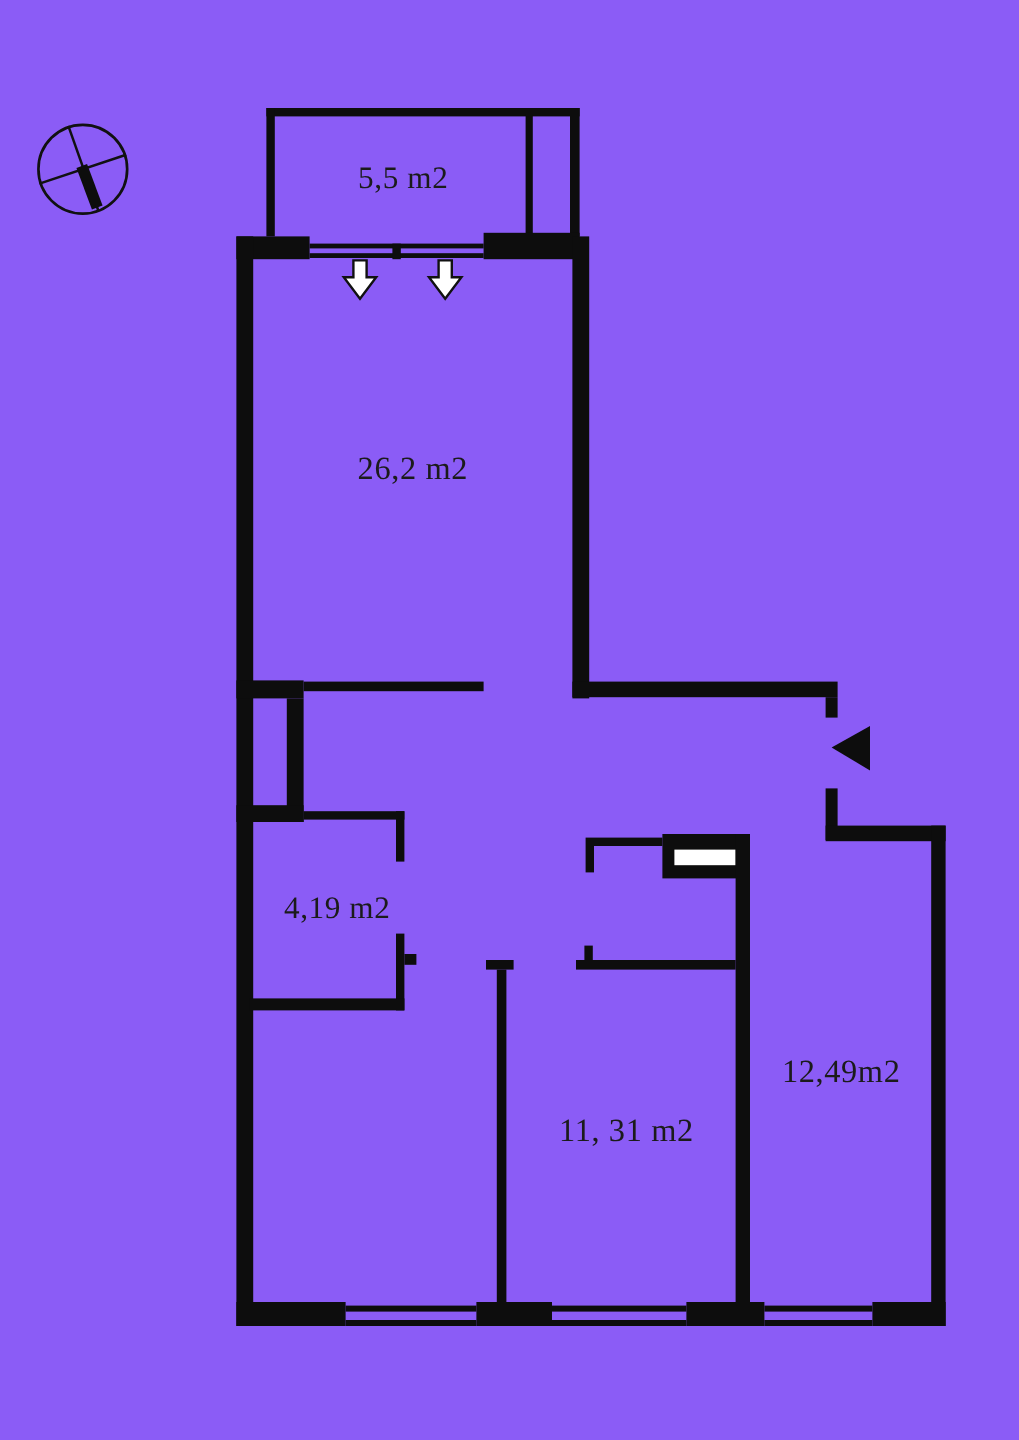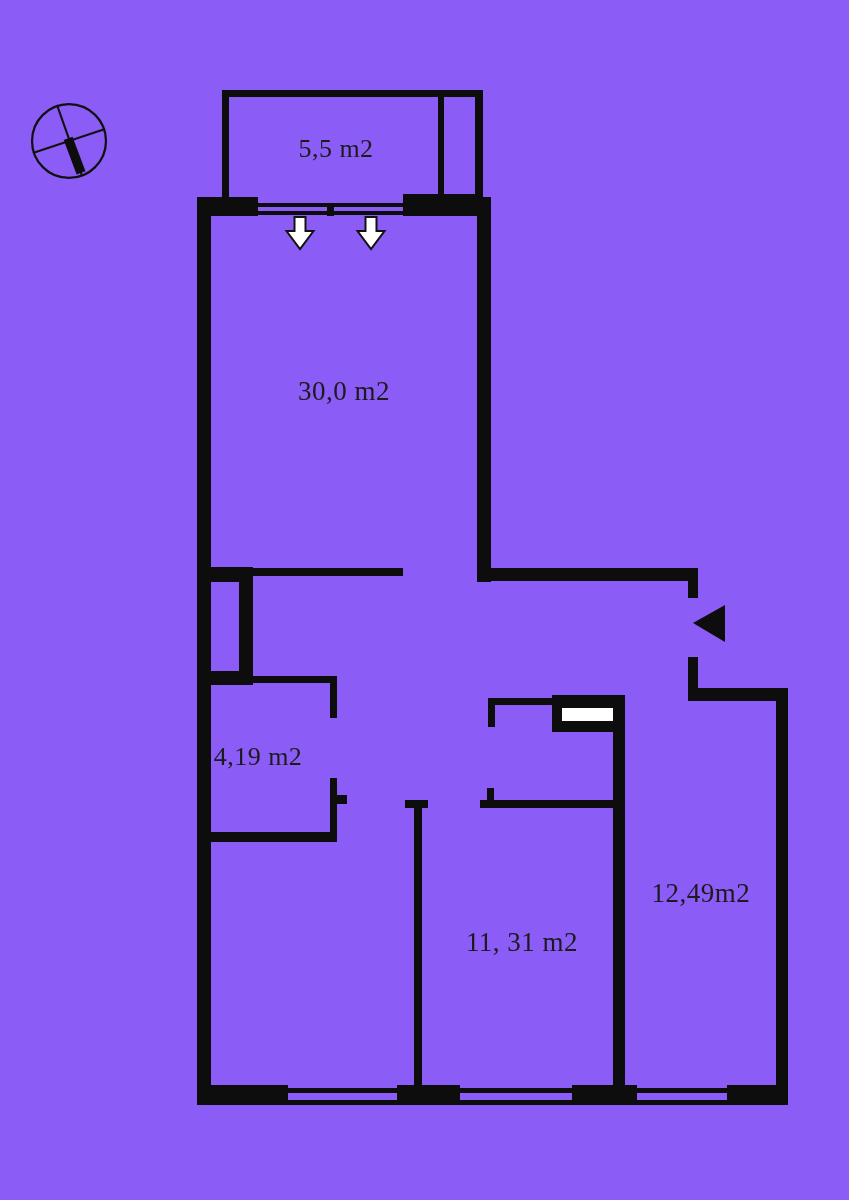--- a/index.html
+++ b/index.html
@@ -12,21 +12,21 @@
   
   .wl{position:absolute;background:#0d0d0d;}
   
   .white{position:absolute;background:#ffffff;}
   .room-label{
     position:absolute;transform:translate(-50%,-50%);
     white-space:nowrap;font-size:27px;letter-spacing:.5px;color:#1b1b1b;
   }
   .lbl-balcony{left:336px;top:149px;font-size:26px;}
   .lbl-living{left:344px;top:391px;}
-  .lbl-storage{left:258px;top:757px;font-size:26px;}
+  .lbl-storage{left:281px;top:757px;font-size:26px;}
   .lbl-bed{left:522px;top:942px;}
   .lbl-right{left:701px;top:893px;}
   svg{position:absolute;display:block;}
 </style>
 </head>
 <body>
 
 <div class="canvas">
 
   <svg style="left:26px;top:98px;" width="86" height="86" viewBox="0 0 100 100">
@@ -93,18 +93,18 @@
   <div class="w" style="left:572px;top:1085px;width:65px;height:20px;"></div>
   <div class="w" style="left:727px;top:1085px;width:61px;height:20px;"></div>
   <div class="wl" style="left:288px;top:1088px;width:109px;height:5px;"></div>
   <div class="wl" style="left:288px;top:1100px;width:109px;height:5px;"></div>
   <div class="wl" style="left:460px;top:1088px;width:112px;height:5px;"></div>
   <div class="wl" style="left:460px;top:1100px;width:112px;height:5px;"></div>
   <div class="wl" style="left:637px;top:1088px;width:90px;height:5px;"></div>
   <div class="wl" style="left:637px;top:1100px;width:90px;height:5px;"></div>
 
   <div class="room-label lbl-balcony">5,5 m2</div>
-  <div class="room-label lbl-living">30,0 m2</div>
+  <div class="room-label lbl-living">26,2 m2</div>
   <div class="room-label lbl-storage">4,19 m2</div>
   <div class="room-label lbl-bed">11, 31 m2</div>
   <div class="room-label lbl-right">12,49m2</div>
 
 </div>
 
 </body></html>

